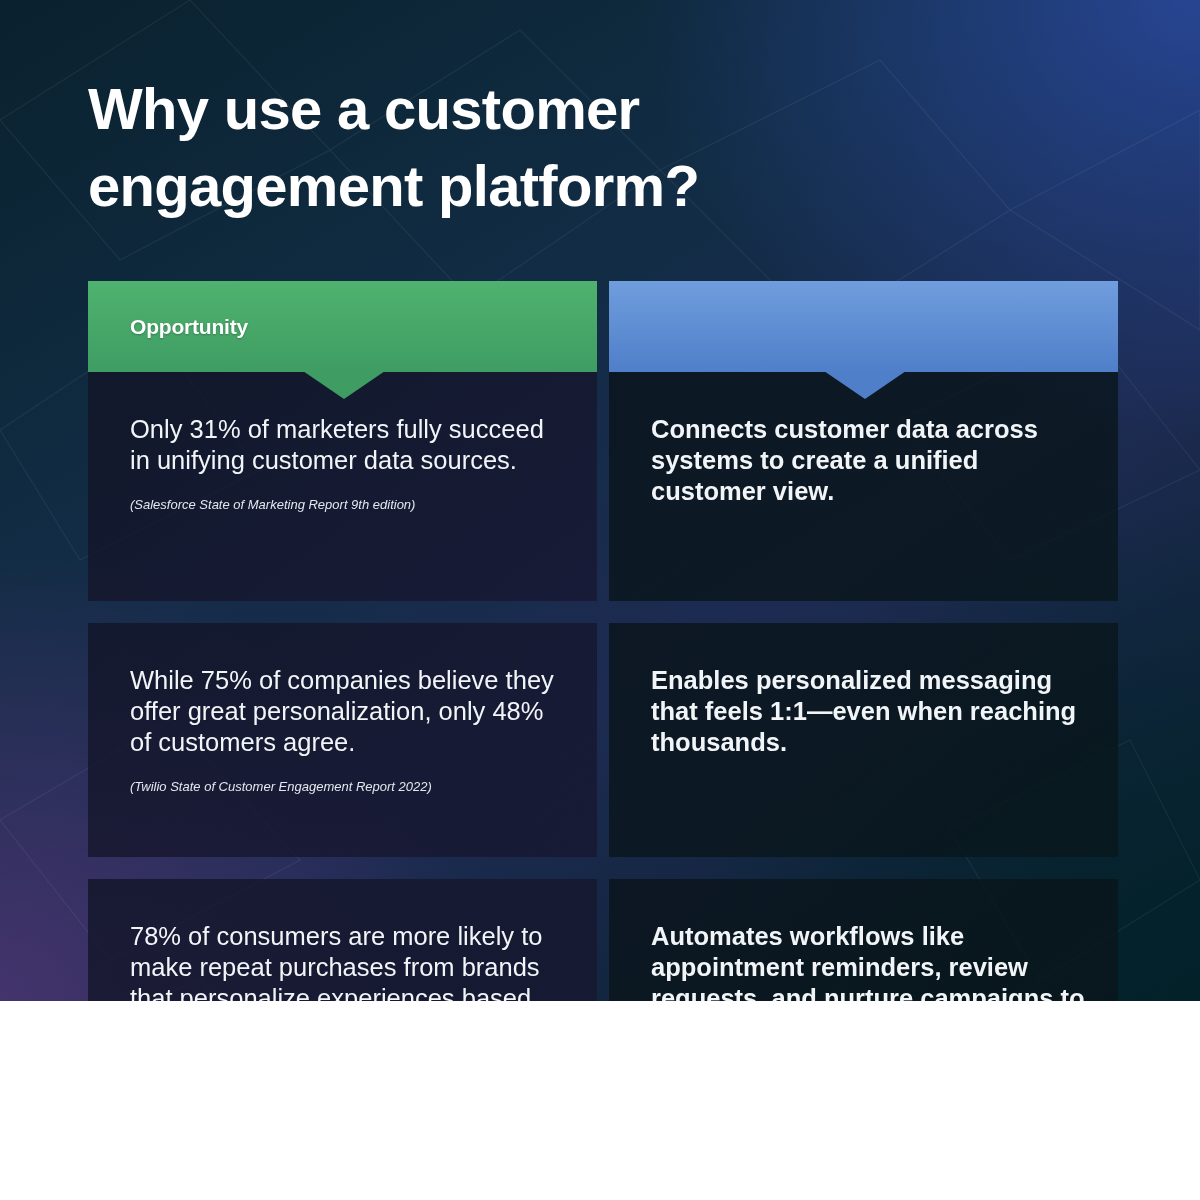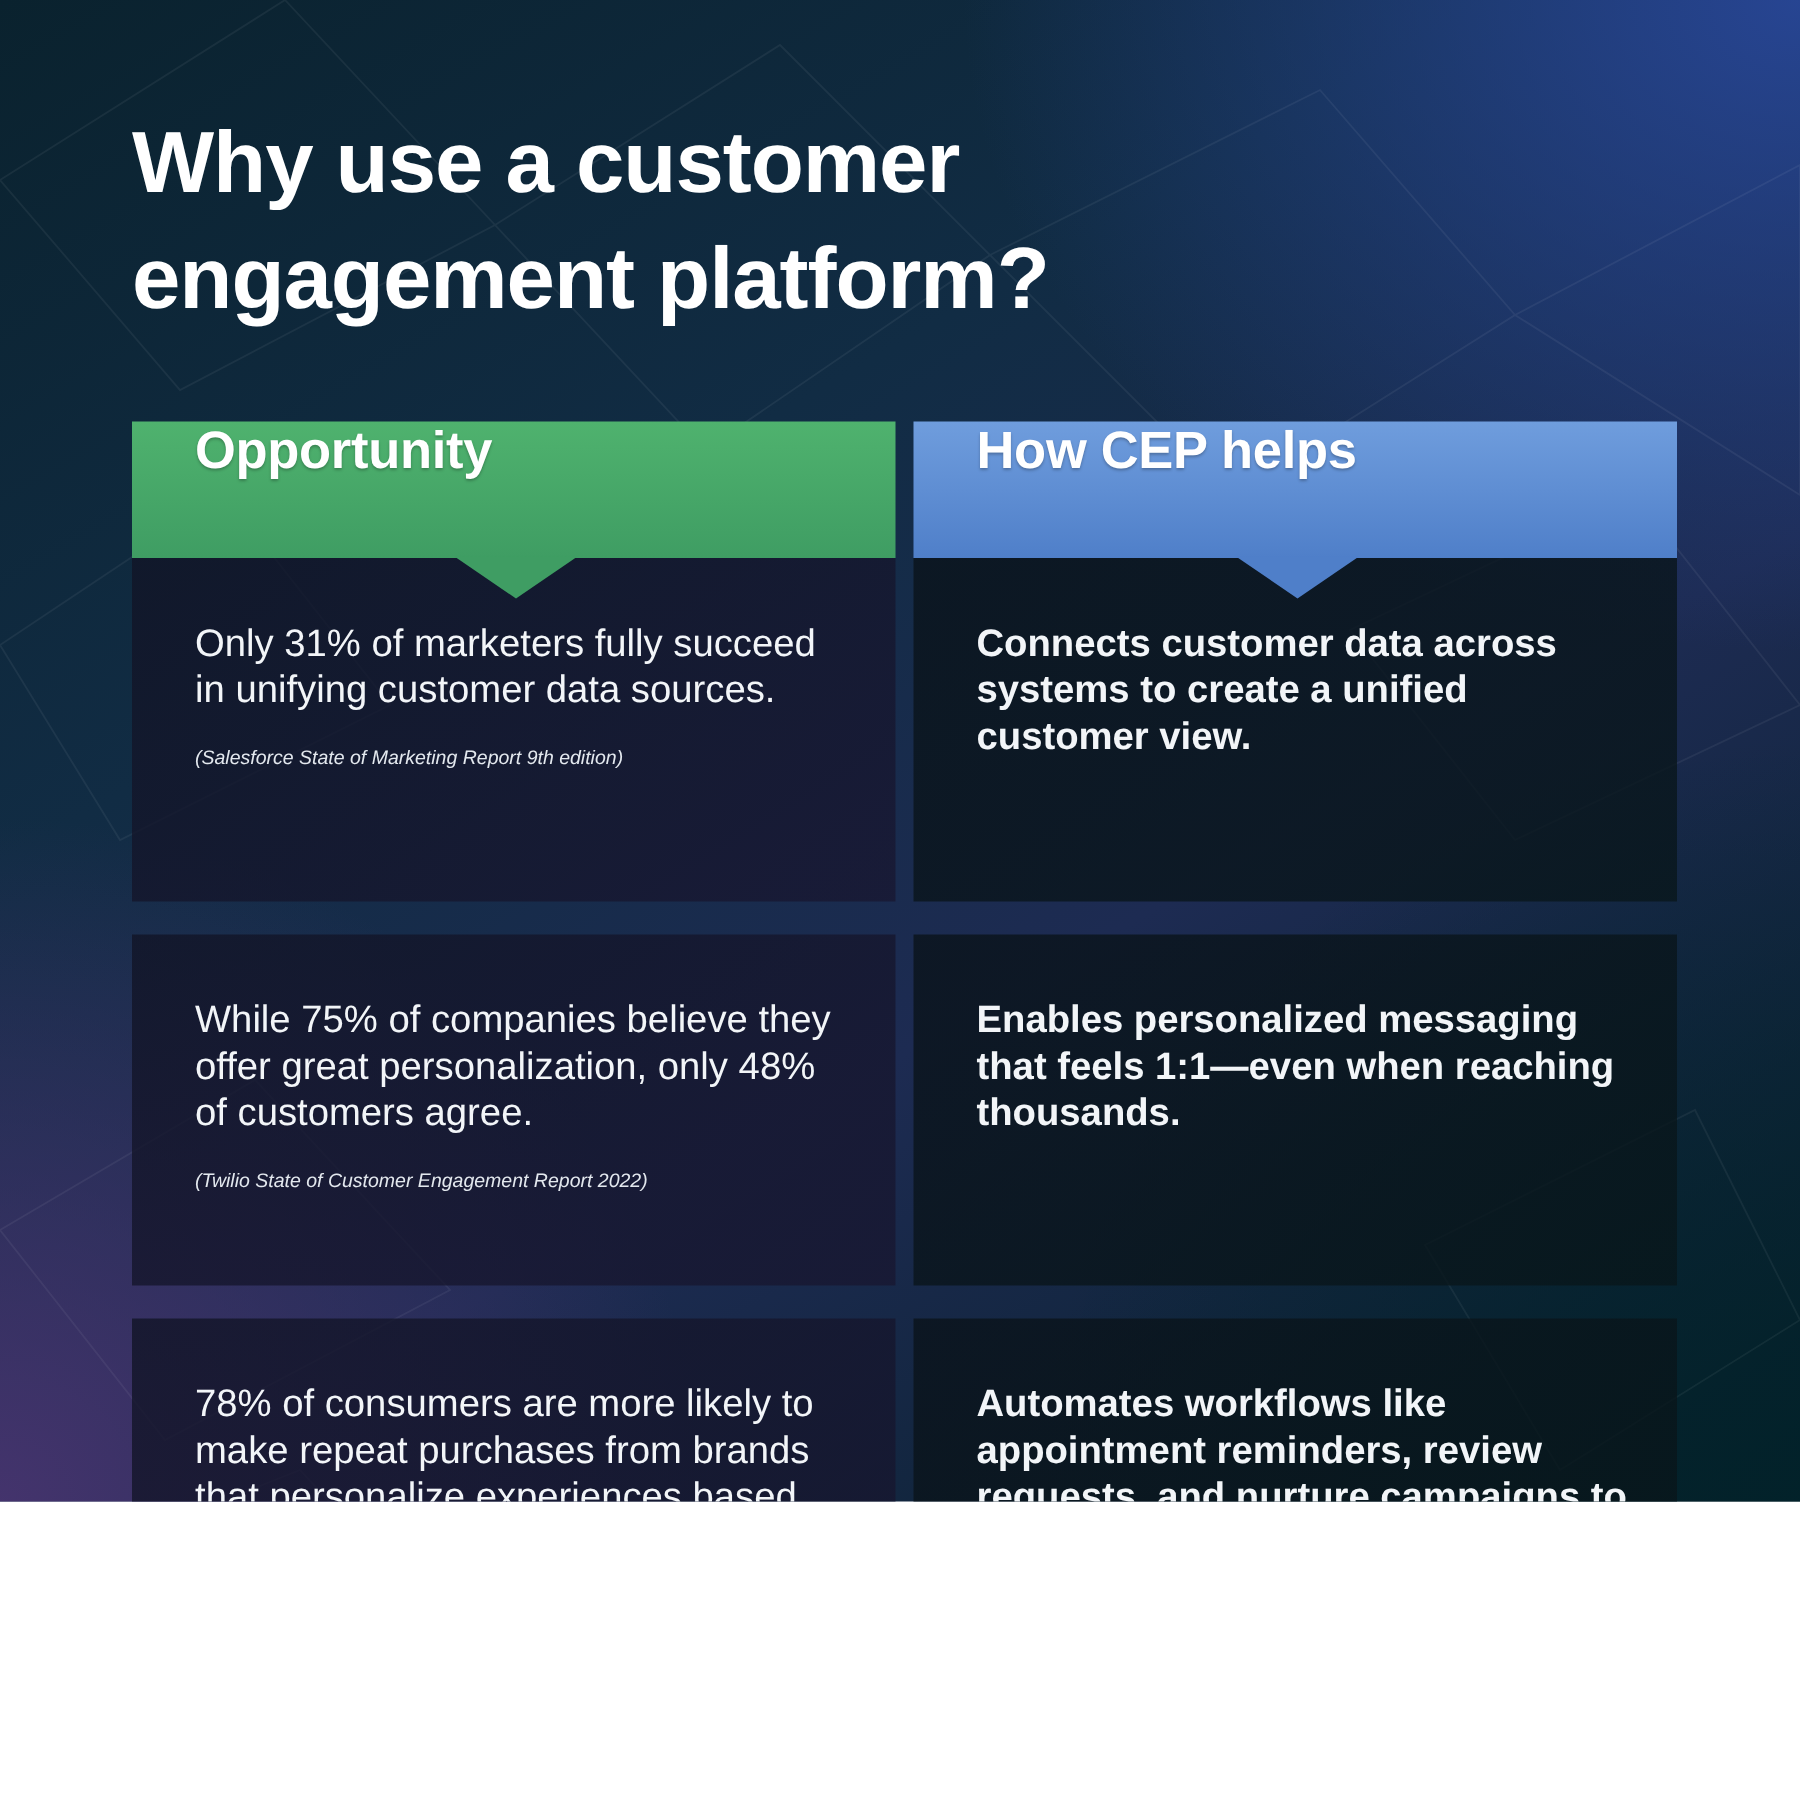--- a/index.html
+++ b/index.html
@@ -35,24 +35,24 @@
     position:absolute; left:88px; top:281px;
     width:1030px; height:785px;
     display:flex; gap:12px;
   }
   .col { width:510px; display:flex; flex-direction:column; }
 
   .col-header {
     position:relative;
     height:91px;
     flex:none;
-    display:flex; align-items:flex-start;
+    display:flex; align-items:center;
     padding-left:42px;
     color:#ffffff;
-    font-size:35px;
+    font-size:21px;
     font-weight:bold;
     letter-spacing:-0.2px;
     text-shadow:0 1px 2px rgba(0,0,0,0.25);
   }
   .col-header.green { background:linear-gradient(180deg,#4fb26e 0%,#3f9d63 100%); }
   .col-header.blue  { background:linear-gradient(180deg,#6f9ddd 0%,#4f7fc9 100%); }
   .col-header .notch {
     position:absolute; bottom:-27px; left:215px;
     width:0; height:0;
     border-left:41px solid transparent;
@@ -144,21 +144,20 @@
         <div class="cell c2">
           <div class="stat">78% of consumers are more likely to make repeat purchases from brands that personalize experiences based on past interactions.</div>
           <div class="source">(McKinsey &amp; Company)</div>
         </div>
 
       </div>
     </div>
 
     <div class="col right">
       <div class="col-header blue">
-        <span>How CEP helps</span>
         <span class="notch"></span>
       </div>
       <div class="cells">
 
         <div class="cell c0">
           <div class="stat">Connects customer data across systems to create a unified customer view.</div>
         </div>
 
         <div class="cell c1">
           <div class="stat">Enables personalized messaging that feels 1:1—even when reaching thousands.</div>

